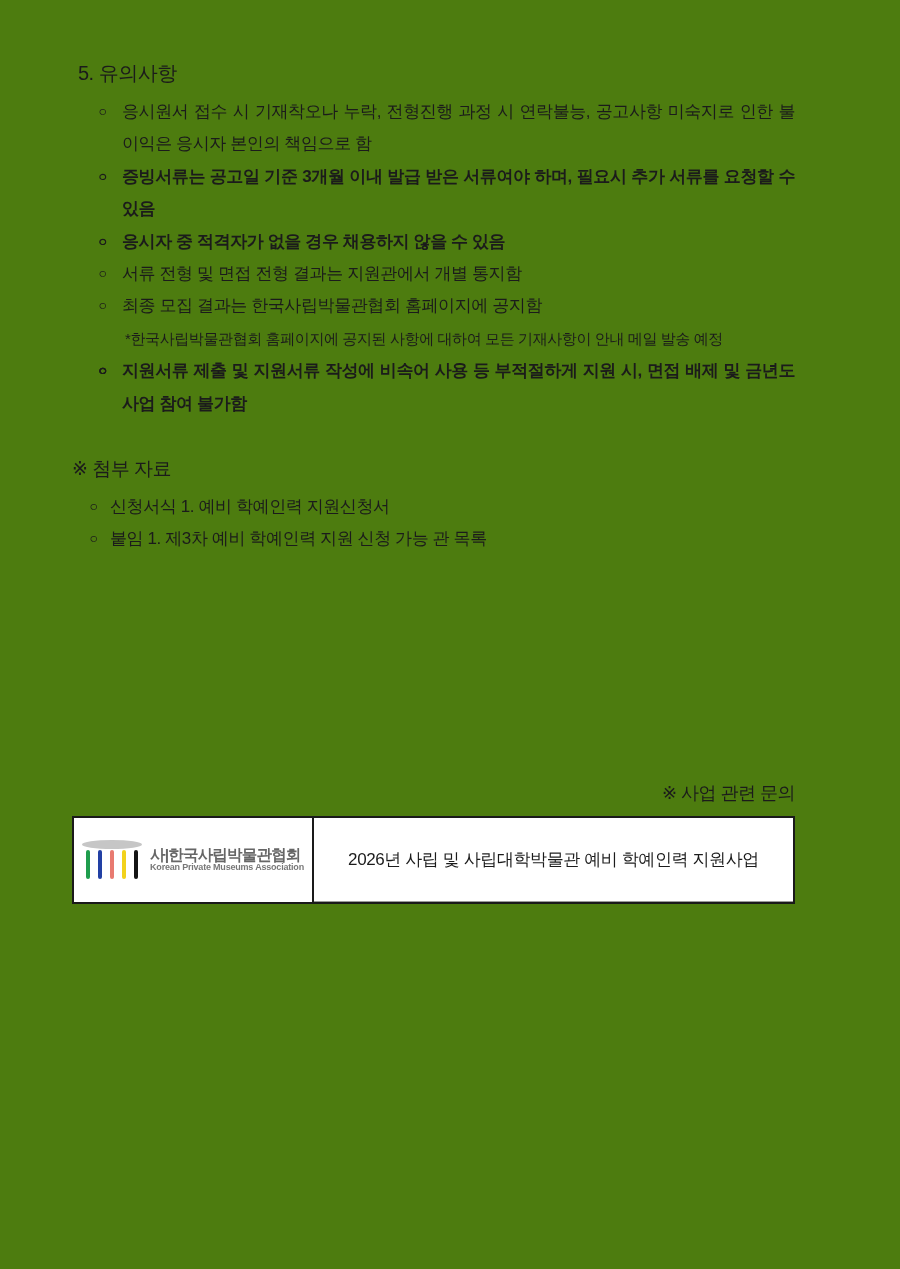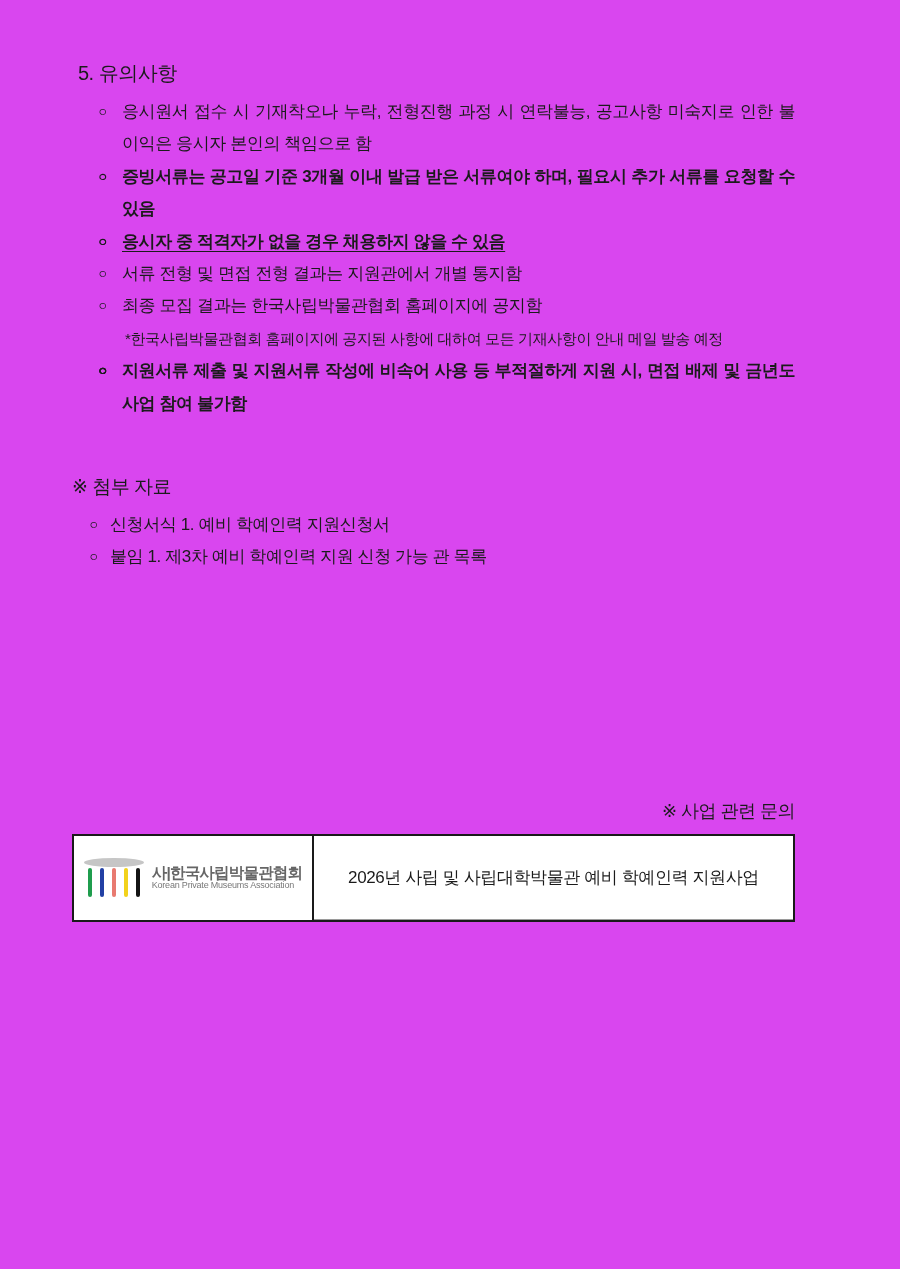--- a/index.html
+++ b/index.html
@@ -1,36 +1,36 @@
 <!DOCTYPE html>
 <html><head>
 <meta charset="utf-8">
 <style>
   html,body{margin:0;padding:0;background:#ffffff;}
   .page{
-    position:relative;width:900px;height:1269px;overflow:hidden;background:#d946ef;
+    position:relative;width:900px;height:1269px;overflow:hidden;background:#4d7c0f;
     font-family:"Liberation Sans","DejaVu Sans",sans-serif;
     color:#1b1b1b;
   }
   .content{margin-left:72px;width:723px;}
   
   .sec-title{
     margin-top:58px;margin-left:6px;
     font-size:20px;line-height:30px;letter-spacing:-0.5px;
   }
   .n-list{margin-top:8px;font-size:17px;line-height:32.4px;letter-spacing:-0.4px;}
   .n-item{position:relative;padding-left:50px;text-align:justify;}
   .n-bullet{position:absolute;left:25px;top:0;font-size:11.5px;line-height:32.4px;}
   .b{font-weight:bold;}
-  .u{text-decoration:underline;text-underline-offset:4px;margin-top:28px;}
+  .u{text-underline-offset:4px;margin-top:28px;}
   .footnote{
     padding-left:53px;font-size:15px;line-height:32.4px;letter-spacing:-0.4px;
   }
   
-  .attach{margin-top:50px;}
+  .attach{margin-top:32px;}
   .attach-title{font-size:19px;line-height:33px;letter-spacing:-0.5px;}
   .a-list{margin-top:6px;font-size:17px;line-height:32.4px;letter-spacing:-0.4px;}
   .a-item{position:relative;padding-left:38px;}
   .a-bullet{position:absolute;left:16px;top:0;font-size:11.5px;line-height:32.4px;}
   
   .contact{margin-top:226px;}
   .contact-title{font-size:18px;line-height:22px;letter-spacing:-0.5px;text-align:right;}
   .c-table{
     margin-top:12px;width:723px;height:88px;box-sizing:border-box;
     border:2px solid #1a1a1a;display:flex;background:#fff;
@@ -38,21 +38,21 @@
   .logo-cell{
     width:240px;box-sizing:border-box;border-right:2px solid #1a1a1a;
     display:flex;align-items:center;justify-content:center;gap:8px;
   }
   .logo-mark{display:flex;flex-direction:column;align-items:center;width:60px;}
   .logo-roof{width:60px;height:9px;border-radius:50%;margin-bottom:1px;}
   .logo-bars{display:flex;justify-content:space-between;width:52px;height:29px;}
   .logo-bars span{width:4px;height:29px;border-radius:2px;display:block;}
   .logo-text{display:flex;flex-direction:column;line-height:1.1;}
   .logo-kr{font-size:15.5px;font-weight:bold;color:#666666;letter-spacing:-0.8px;white-space:nowrap;}
-  .logo-en{font-size:9px;font-weight:normal;color:#787878;letter-spacing:-0.2px;white-space:nowrap;}
+  .logo-en{font-size:9px;font-weight:bold;color:#787878;letter-spacing:-0.2px;white-space:nowrap;text-align:center;}
   .right-col{flex:1;display:flex;flex-direction:row;}
   .cell{
     flex:1;display:flex;align-items:center;justify-content:center;
     font-size:17px;letter-spacing:-0.4px;white-space:nowrap;
   }
   .cell-top{border-bottom:1.5px solid #9a9a9a;}
 </style>
 </head>
 <body>
 

